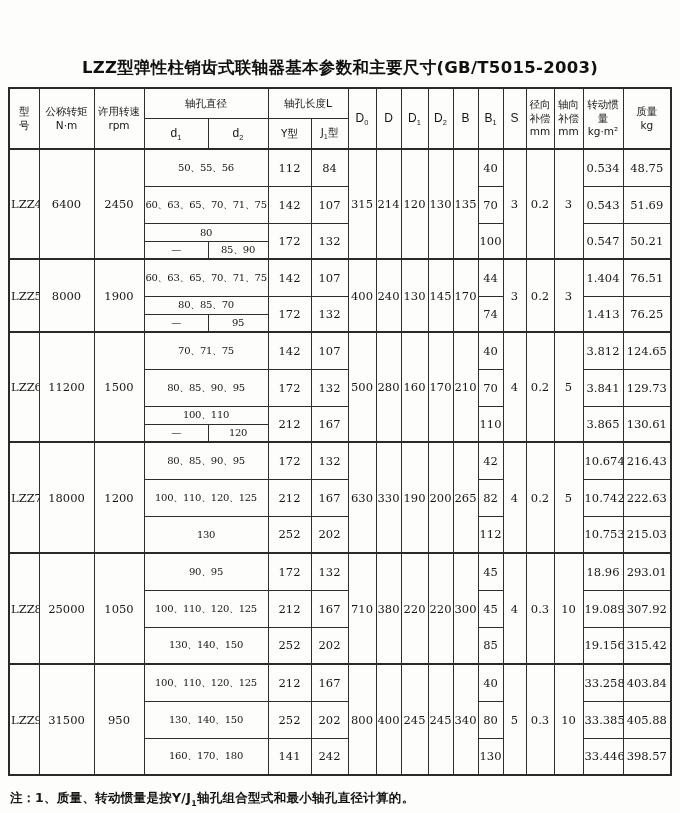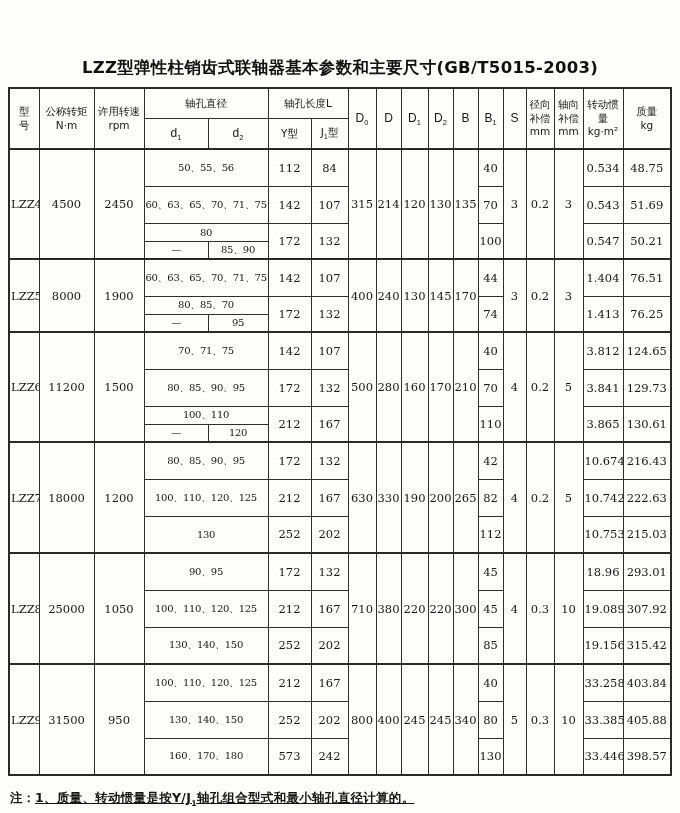--- a/index.html
+++ b/index.html
@@ -32,21 +32,21 @@
   tr.full { height:37px; }
   tr.half { height:18px; }
   tr.group-start td { border-top:2px solid #2a2a2a; }
   sub { font-size:0.62em; line-height:1; }
   .notes {
     display:flex; align-items:flex-start; margin:14px 0 0 2px;
     font-family:"DejaVu Sans","Liberation Sans",sans-serif;
     font-weight:bold; font-size:12.5px; color:#141414;
   }
   .notes-prefix { flex:0 0 auto; }
-  .note-line { margin-bottom:5px; letter-spacing:0.3px;text-decoration:underline; }
+  .note-line { margin-bottom:5px; letter-spacing:0.3px; }
 </style>
 </head>
 <body>
 
 <div class="page">
   <h1 class="title">LZZ型弹性柱销齿式联轴器基本参数和主要尺寸(GB/T5015-2003)</h1>
 
   <table class="spec">
     <colgroup>
       <col style="width:30px">
@@ -99,21 +99,21 @@
       <tr>
         <th class="sym"><span>d</span><sub>1</sub></th>
         <th class="sym"><span>d</span><sub>2</sub></th>
         <th>Y型</th>
         <th><span>J</span><sub>1</sub><span>型</span></th>
       </tr>
     </thead>
     <tbody id="spec-body">
         <tr class="full group-start">
           <td rowspan="4">LZZ4</td>
-          <td rowspan="4">4500</td>
+          <td rowspan="4">6400</td>
           <td rowspan="4">2450</td>
           <td colspan="2" class="dcell">50、55、56</td>
           <td>112</td>
           <td>84</td>
           <td rowspan="4">315</td>
           <td rowspan="4">214</td>
           <td rowspan="4">120</td>
           <td rowspan="4">130</td>
           <td rowspan="4">135</td>
           <td>40</td>
@@ -305,21 +305,21 @@
         <tr class="full">
           <td colspan="2" class="dcell">130、140、150</td>
           <td>252</td>
           <td>202</td>
           <td>80</td>
           <td>33.385</td>
           <td>405.88</td>
         </tr>
         <tr class="full">
           <td colspan="2" class="dcell">160、170、180</td>
-          <td>573</td>
+          <td>141</td>
           <td>242</td>
           <td>130</td>
           <td>33.446</td>
           <td>398.57</td>
         </tr>
       </tbody>
   </table>
 
   <div class="notes">
     <span class="notes-prefix">注：</span>

